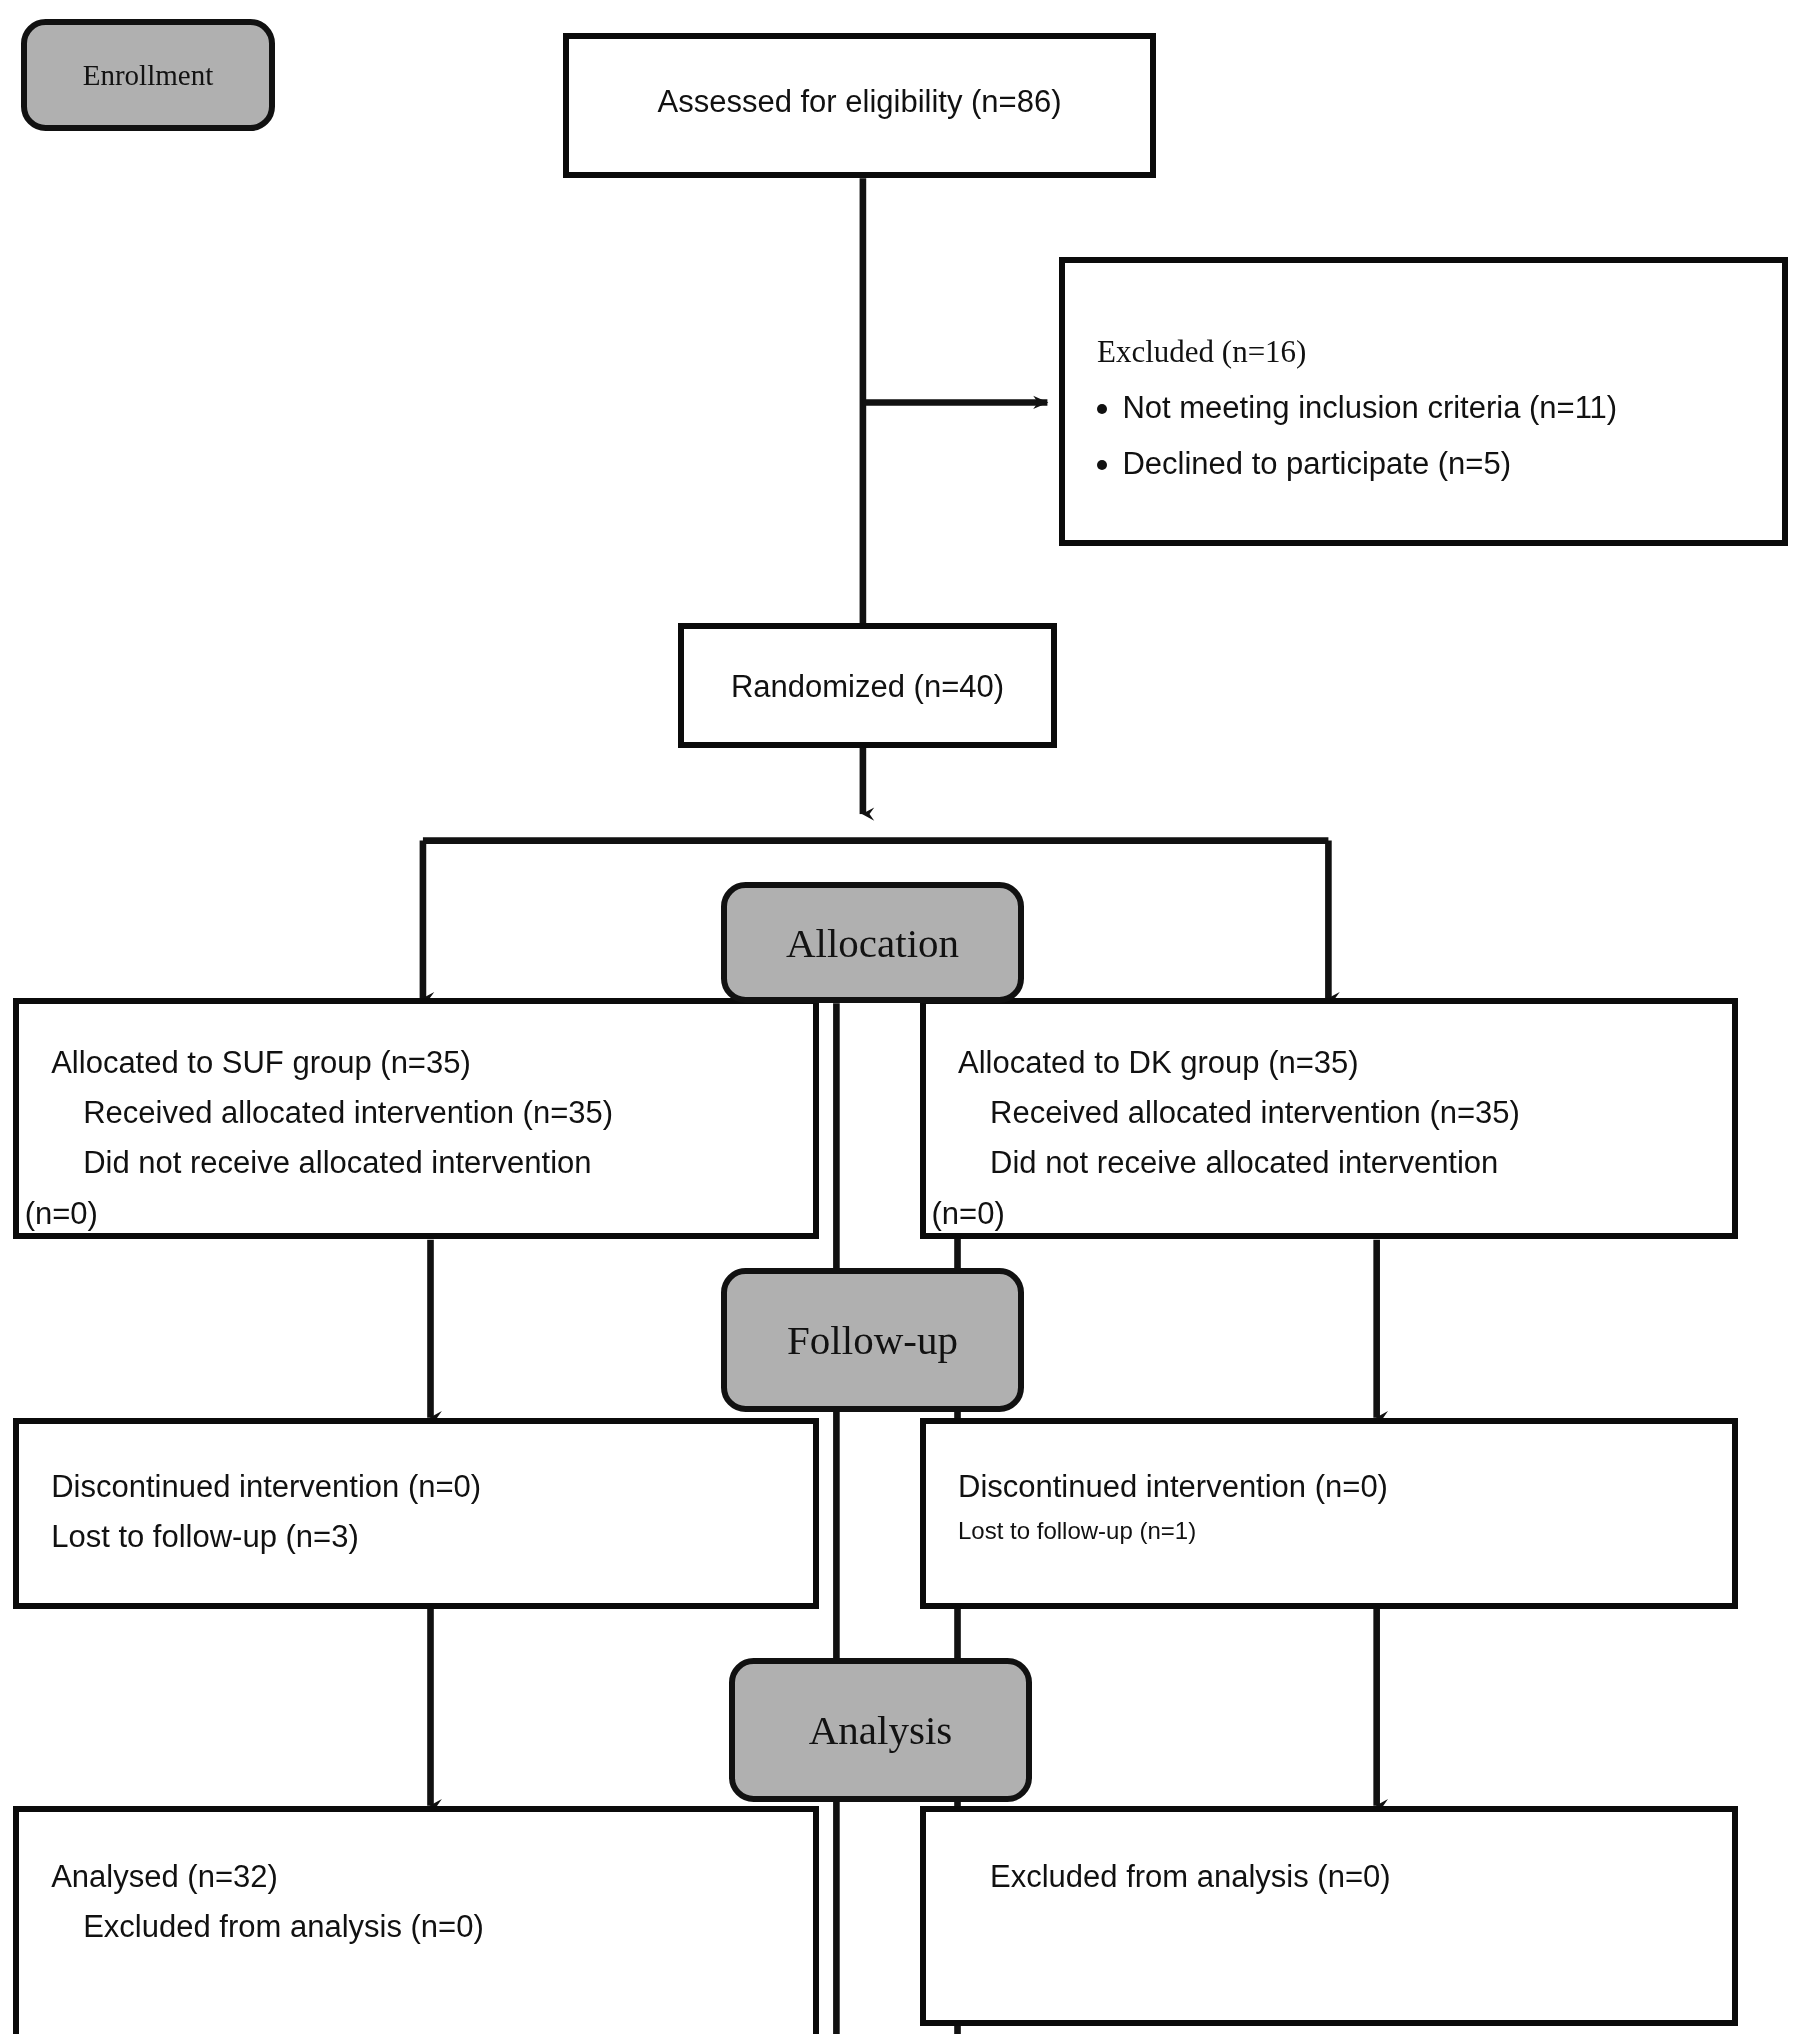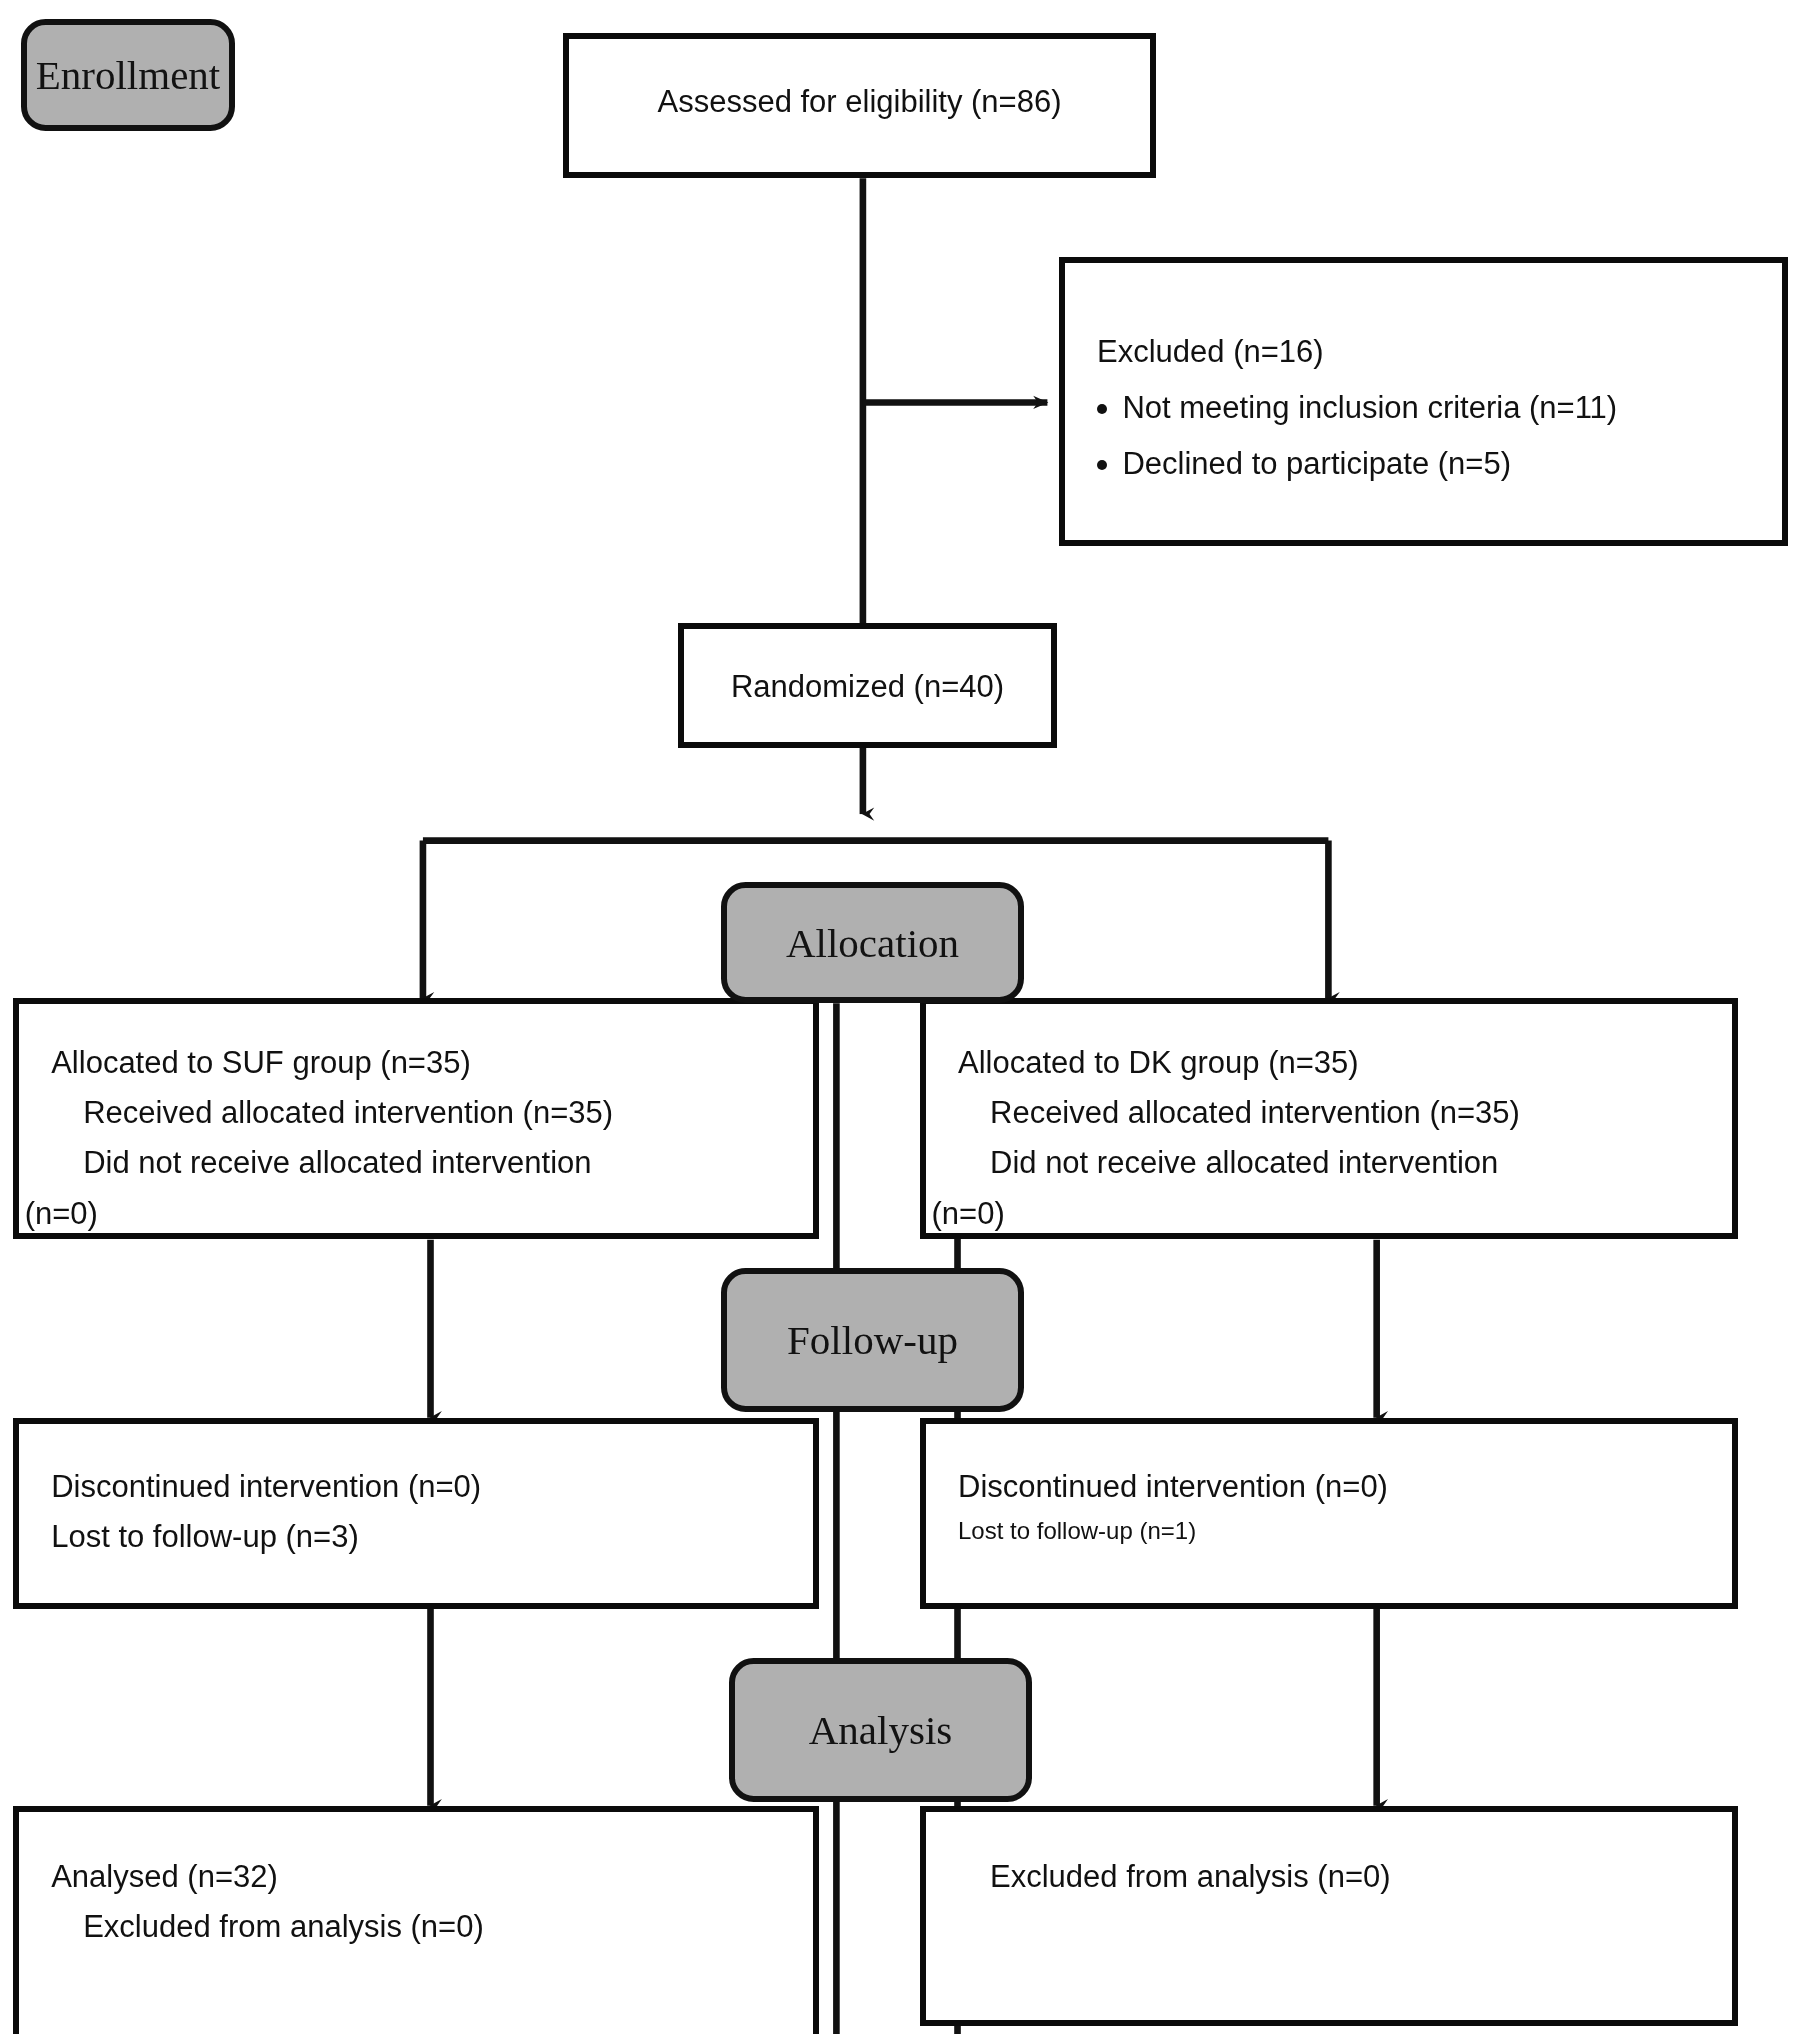--- a/index.html
+++ b/index.html
@@ -109,21 +109,21 @@
       <line x1="455" y1="1310" x2="455" y2="1498" marker-end="url(#arrowDown)"></line>
 
       <line x1="1455" y1="1310" x2="1455" y2="1498" marker-end="url(#arrowDown)"></line>
 
       <line x1="455" y1="1700" x2="455" y2="1908" marker-end="url(#arrowDown)"></line>
 
       <line x1="1455" y1="1700" x2="1455" y2="1908" marker-end="url(#arrowDown)"></line>
     </g>
   </svg>
 
-  <div class="stage-pill" style="left:21px; top:19px; width:214px; height:112px; font-size:41px;">
+  <div class="stage-pill" style="left:21px; top:19px; width:254px; height:112px; font-size:29px;">
     <span>Enrollment</span>
   </div>
 
   <div class="stage-pill" style="left:721px; top:882px; width:303px; height:121px; font-size:41px;">
     <span>Allocation</span>
   </div>
 
   <div class="stage-pill" style="left:721px; top:1268px; width:303px; height:144px; font-size:41px;">
     <span>Follow-up</span>
   </div>
@@ -131,21 +131,21 @@
   <div class="stage-pill" style="left:729px; top:1658px; width:303px; height:144px; font-size:41px;">
     <span>Analysis</span>
   </div>
 
   <div class="node-box" style="left:563px; top:33px; width:593px; height:145px;">
     <div class="node-text centered-text" style="top:38px; font-size:31px;">Assessed for eligibility (n=86)</div>
   </div>
 
   <div class="node-box" style="left:1059px; top:257px; width:729px; height:289px;">
     <div style="padding:64px 28px 0 32px;">
-      <div class="node-text" style="font-size:31px;">Excluded (n=16)</div>
+      <div class="node-text" style="font-size:31px;font-family:Liberation Serif, serif;">Excluded (n=16)</div>
       <div class="bullet-row" style="margin-top:5.7px;">
         <span class="bullet-dot"></span>
         <span class="node-text" style="font-size:31px;">Not meeting inclusion criteria (n=11)</span>
       </div>
       <div class="bullet-row" style="margin-top:5.7px;">
         <span class="bullet-dot"></span>
         <span class="node-text" style="font-size:31px;">Declined to participate (n=5)</span>
       </div>
     </div>
   </div>

